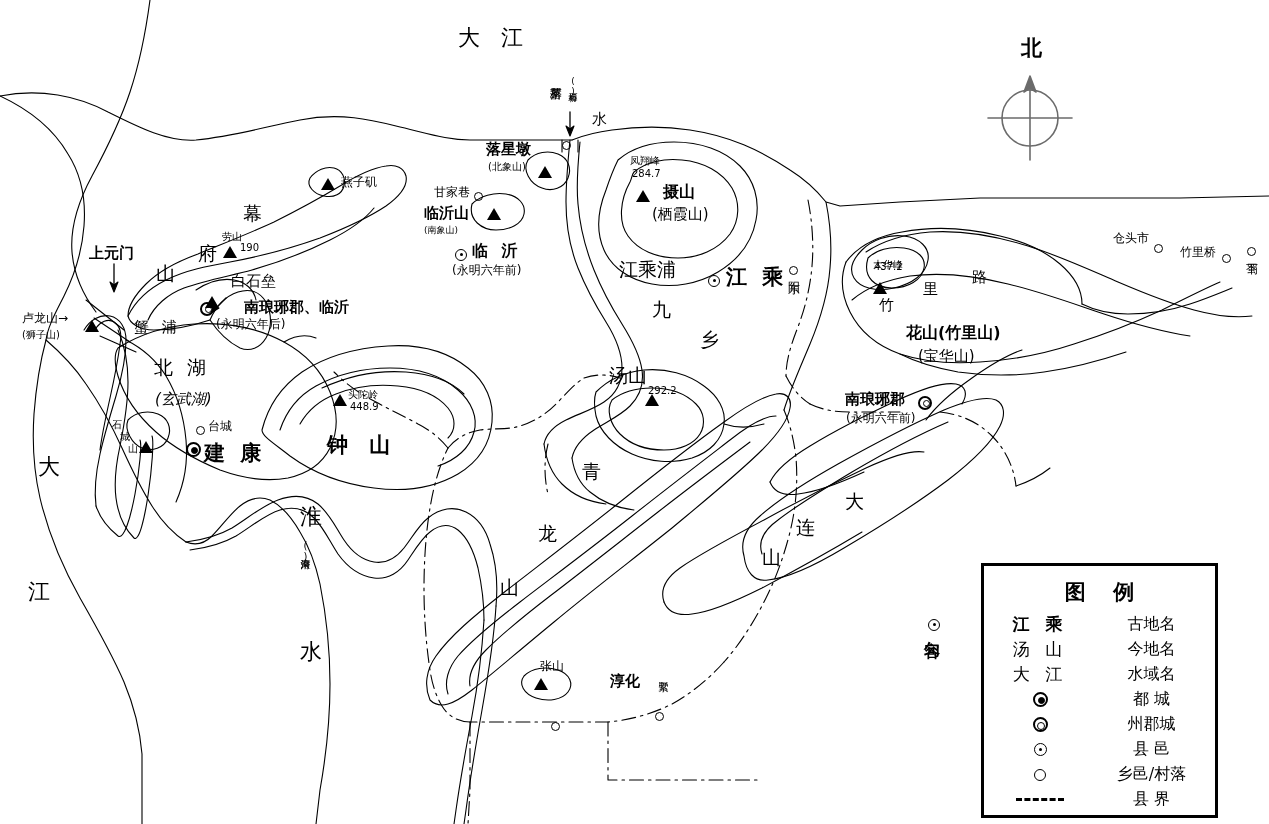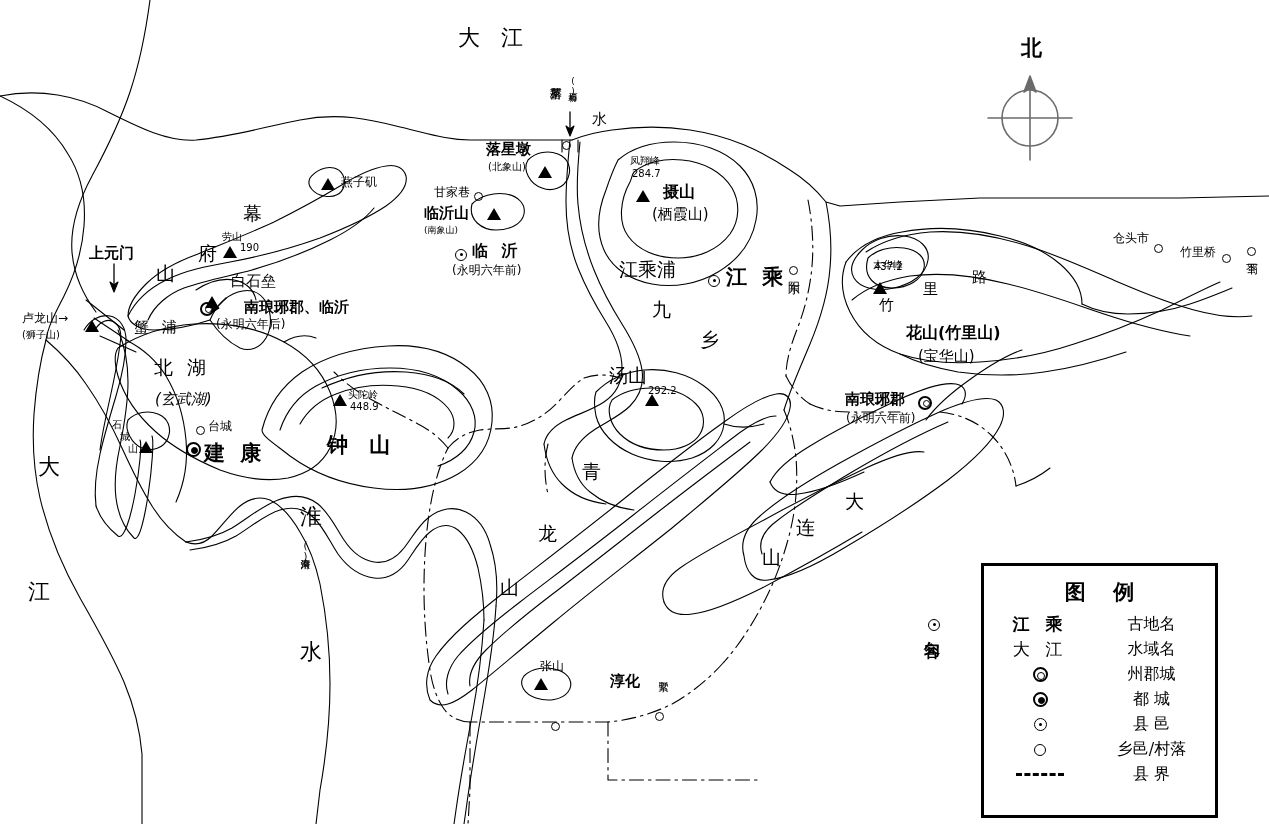--- a/index.html
+++ b/index.html
@@ -418,44 +418,50 @@
   <div id="legend">
     <div class="lg-title">图  例</div>
 
     <div class="lg-row">
       <div class="lg-sym">
         <span class="lg-sym-txt bold">江 乘</span>
       </div>
       <div class="lg-txt">古地名</div>
     </div>
 
+    <div class="lg-row">
+      <div class="lg-sym">
+        <span class="lg-sym-txt">汤 山</span>
+      </div>
+      <div class="lg-txt">今地名</div>
+    </div>
 
     <div class="lg-row">
       <div class="lg-sym">
         <span class="lg-sym-txt">大 江</span>
       </div>
       <div class="lg-txt">水域名</div>
     </div>
 
     <div class="lg-row">
       <div class="lg-sym">
+        <span class="sym-capital"></span>
+      </div>
+      <div class="lg-txt">都  城</div>
+    </div>
+
+    <div class="lg-row">
+      <div class="lg-sym">
         <span class="sym-pref"></span>
       </div>
       <div class="lg-txt">州郡城</div>
     </div>
 
     <div class="lg-row">
       <div class="lg-sym">
-        <span class="sym-capital"></span>
-      </div>
-      <div class="lg-txt">都  城</div>
-    </div>
-
-    <div class="lg-row">
-      <div class="lg-sym">
         <span class="sym-county"></span>
       </div>
       <div class="lg-txt">县  邑</div>
     </div>
 
     <div class="lg-row">
       <div class="lg-sym">
         <span class="sym-village"></span>
       </div>
       <div class="lg-txt">乡邑/村落</div>

